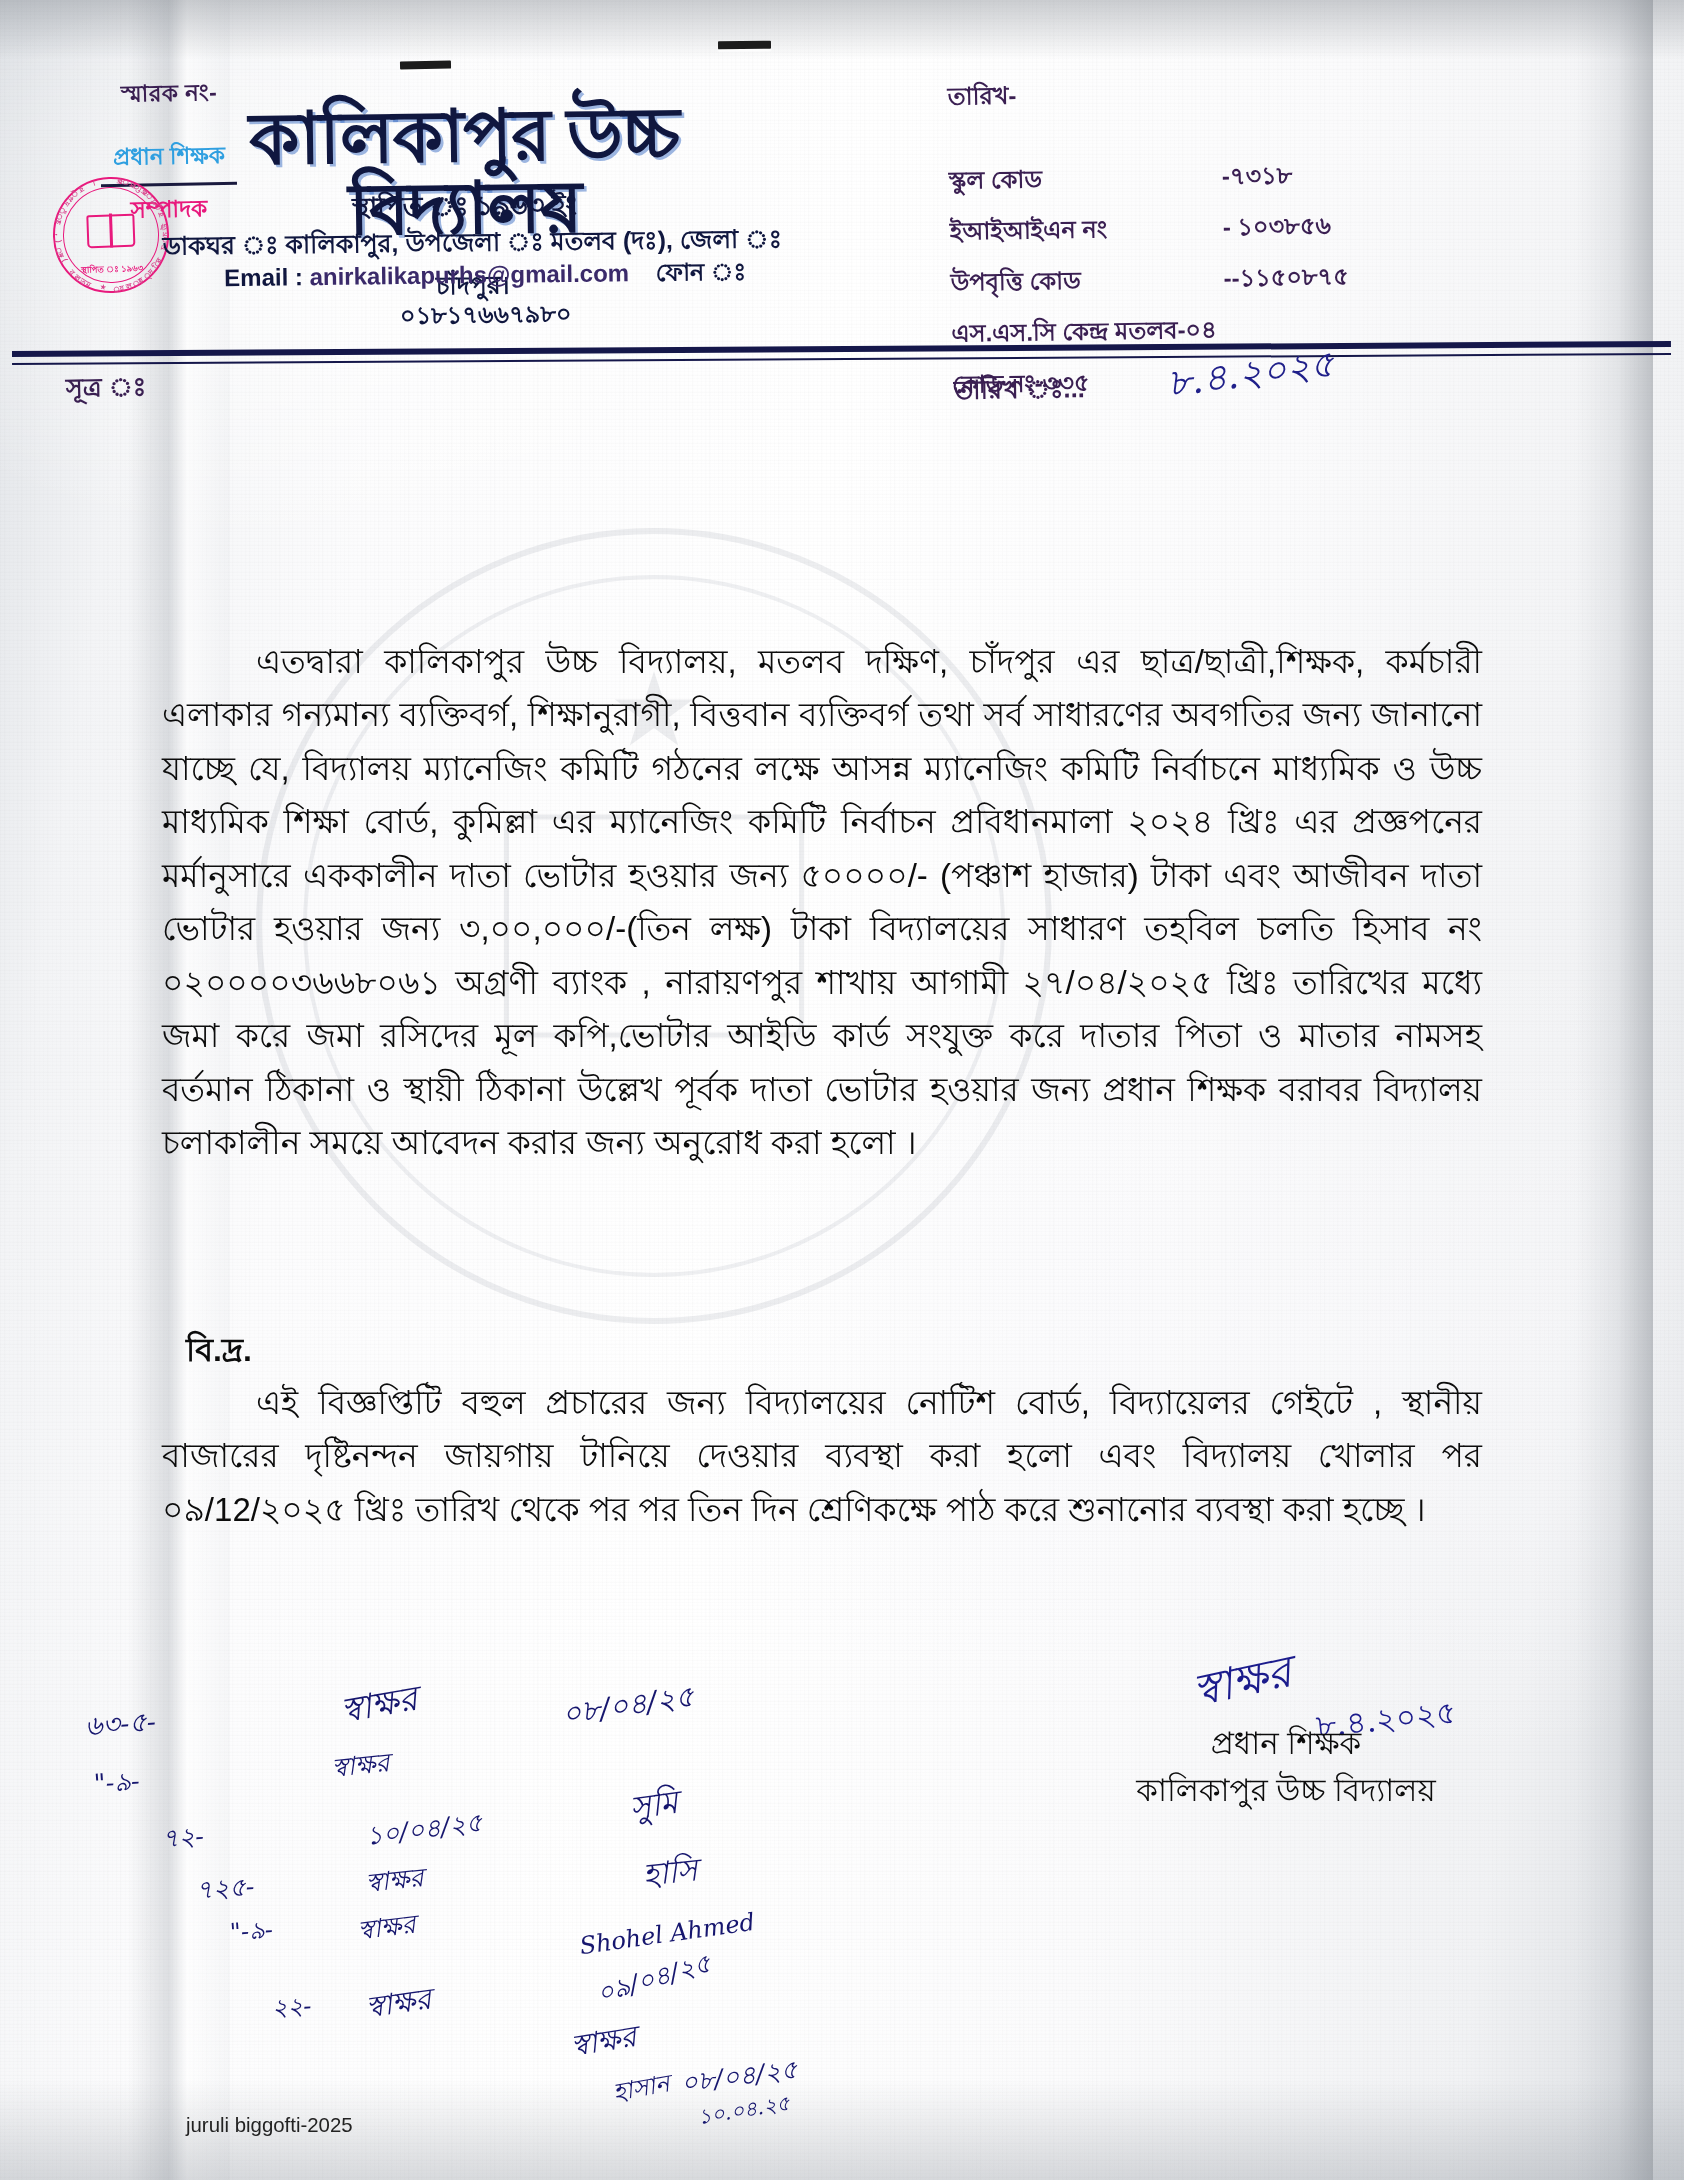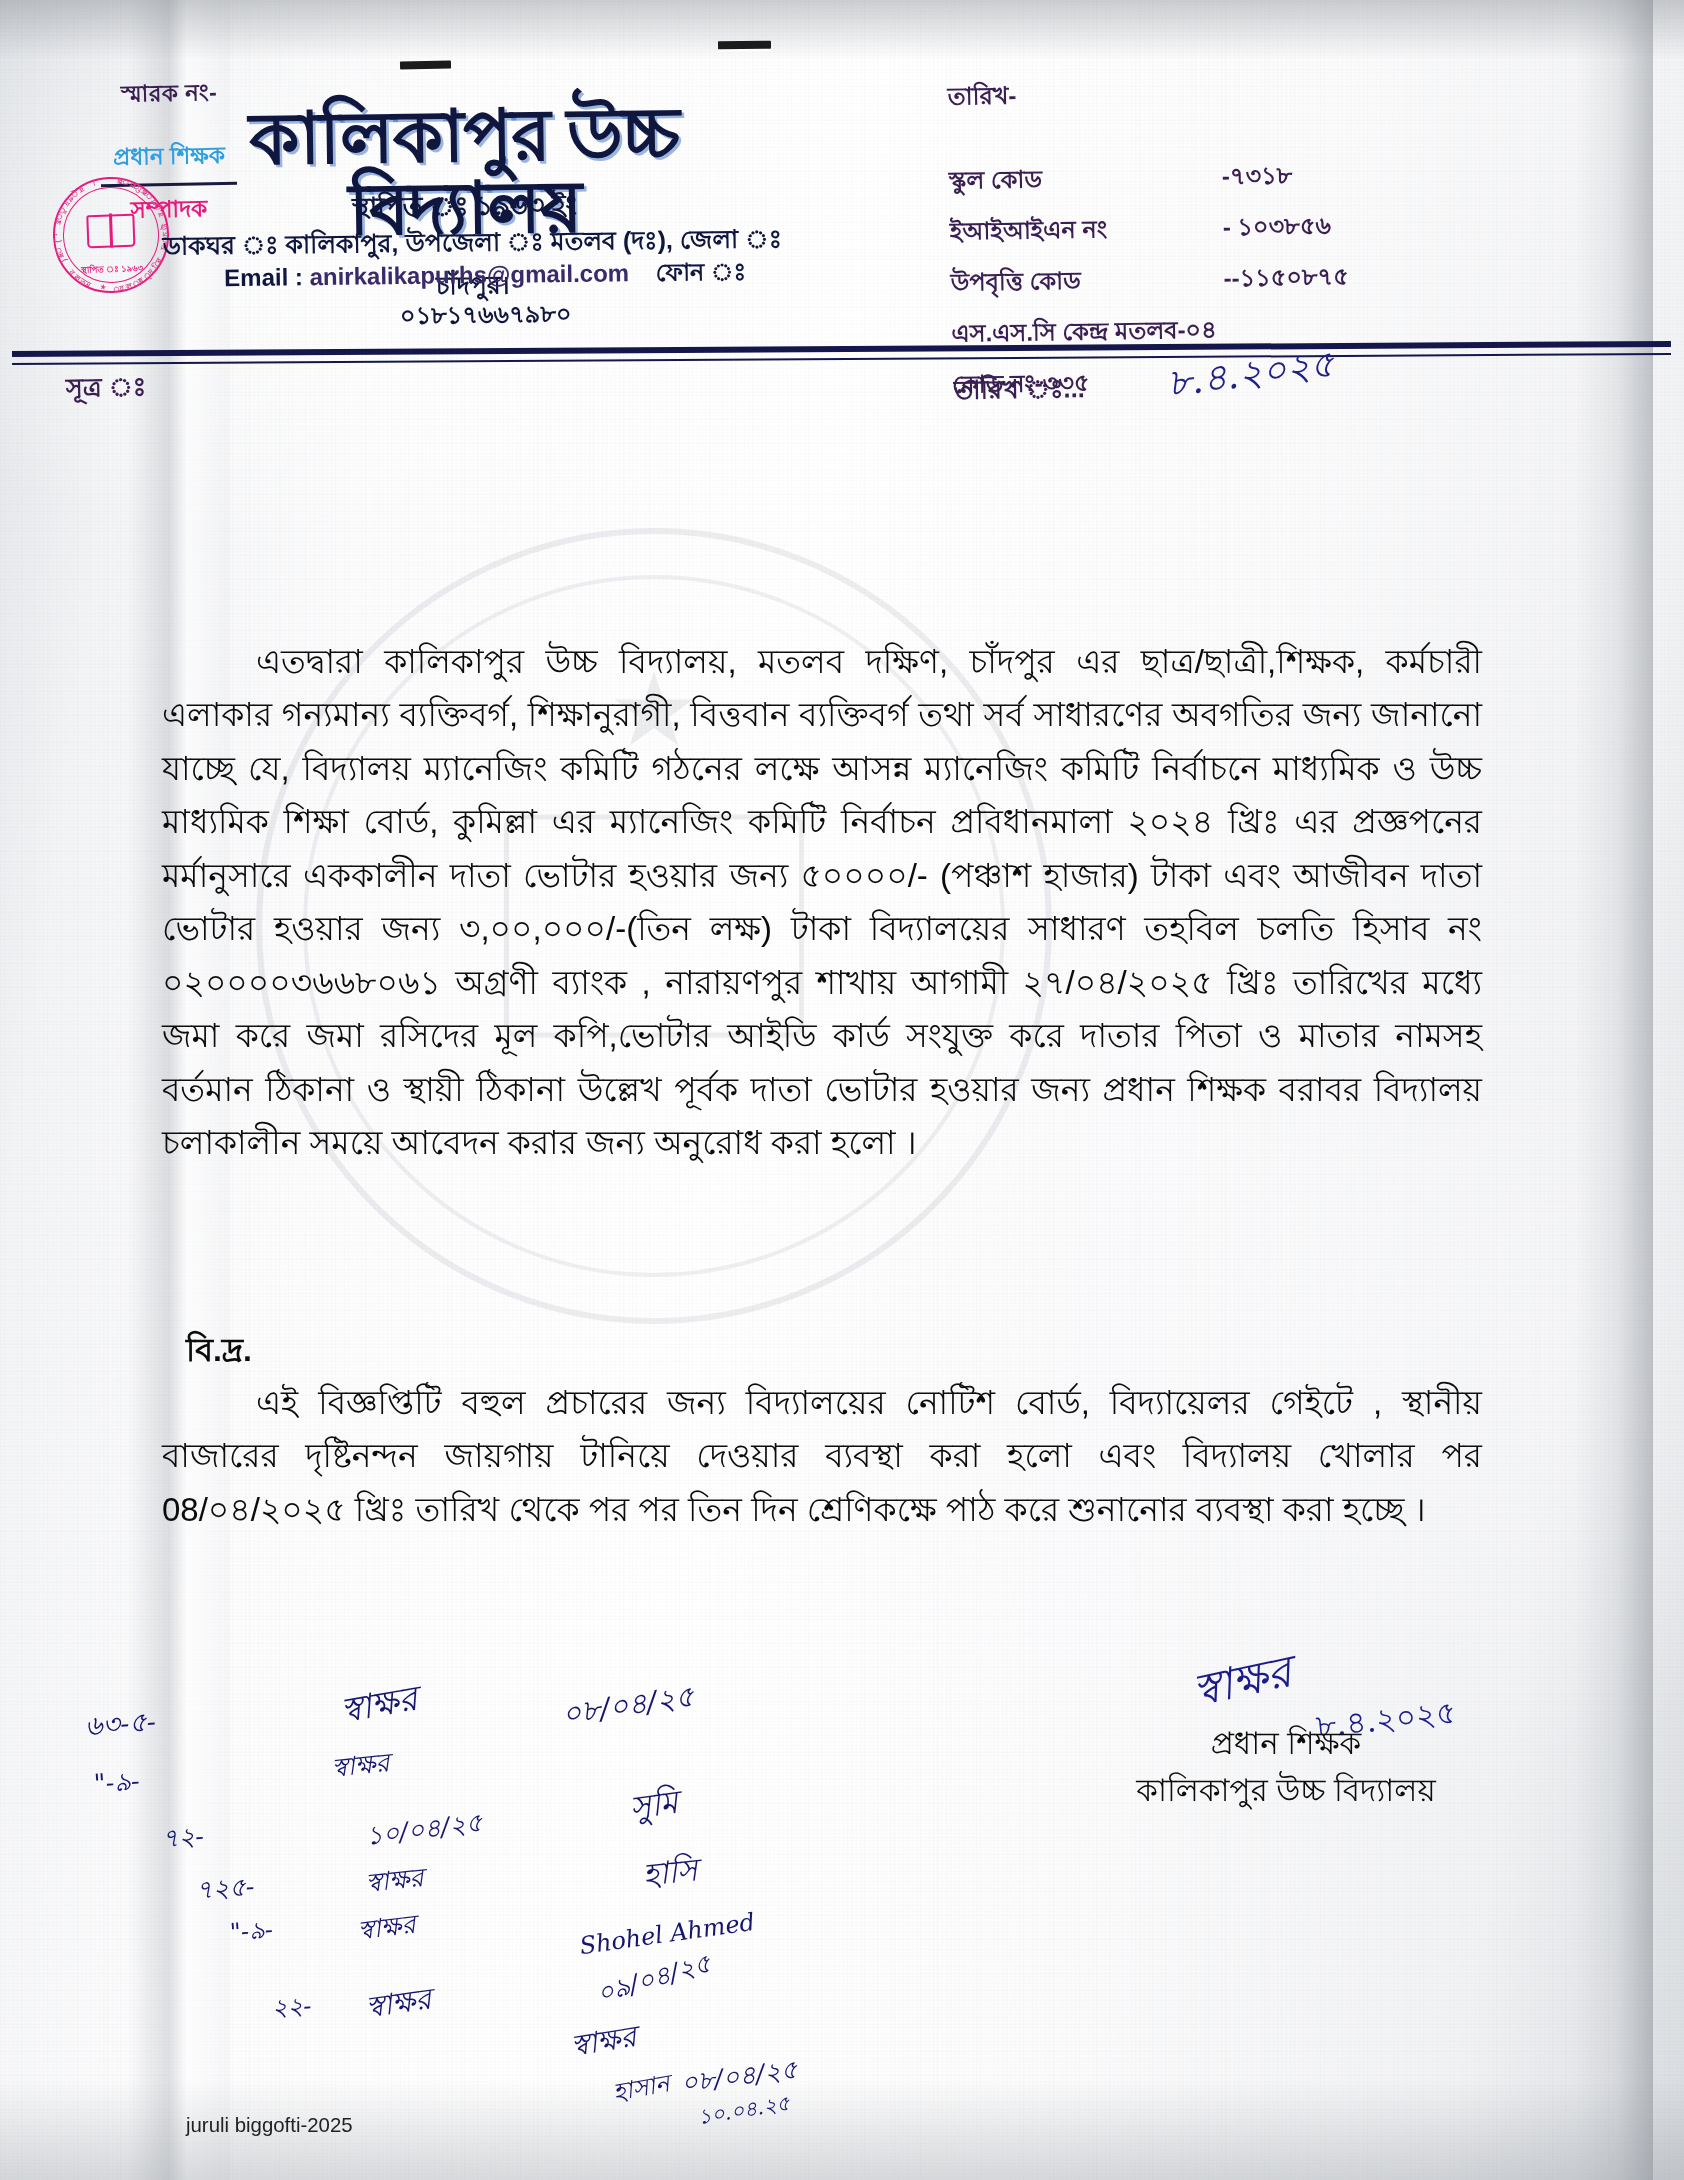--- a/index.html
+++ b/index.html
@@ -425,21 +425,21 @@
   </div>
 
 
   <div class="body-text">
     <p class="indent">এতদ্বারা কালিকাপুর উচ্চ বিদ্যালয়, মতলব দক্ষিণ, চাঁদপুর এর ছাত্র/ছাত্রী,শিক্ষক, কর্মচারী এলাকার গন্যমান্য ব্যক্তিবর্গ, শিক্ষানুরাগী, বিত্তবান ব্যক্তিবর্গ তথা সর্ব সাধারণের অবগতির জন্য জানানো যাচ্ছে যে, বিদ্যালয় ম্যানেজিং কমিটি গঠনের লক্ষে আসন্ন ম্যানেজিং কমিটি নির্বাচনে মাধ্যমিক ও উচ্চ মাধ্যমিক শিক্ষা বোর্ড, কুমিল্লা এর ম্যানেজিং কমিটি নির্বাচন প্রবিধানমালা ২০২৪ খ্রিঃ এর প্রজ্ঞপনের মর্মানুসারে এককালীন দাতা ভোটার হওয়ার জন্য ৫০০০০/- (পঞ্চাশ হাজার) টাকা এবং আজীবন দাতা ভোটার হওয়ার জন্য ৩,০০,০০০/-(তিন লক্ষ) টাকা বিদ্যালয়ের সাধারণ তহবিল চলতি হিসাব নং ০২০০০০৩৬৬৮০৬১ অগ্রণী ব্যাংক , নারায়ণপুর শাখায় আগামী ২৭/০৪/২০২৫ খ্রিঃ তারিখের মধ্যে জমা করে জমা রসিদের মূল কপি,ভোটার আইডি কার্ড সংযুক্ত করে দাতার পিতা ও মাতার নামসহ বর্তমান ঠিকানা ও স্থায়ী ঠিকানা উল্লেখ পূর্বক দাতা ভোটার হওয়ার জন্য প্রধান শিক্ষক বরাবর বিদ্যালয় চলাকালীন সময়ে আবেদন করার জন্য অনুরোধ করা হলো ।</p>
   </div>
 
   <div class="bidra">বি.দ্র.</div>
 
   <div class="body-text-2">
-    <p>এই বিজ্ঞপ্তিটি বহুল প্রচারের জন্য বিদ্যালয়ের নোটিশ বোর্ড, বিদ্যায়েলর গেইটে , স্থানীয় বাজারের দৃষ্টিনন্দন জায়গায় টানিয়ে দেওয়ার ব্যবস্থা করা হলো এবং বিদ্যালয় খোলার পর 08/০৪/২০২৫ খ্রিঃ তারিখ থেকে পর পর তিন দিন শ্রেণিকক্ষে পাঠ করে শুনানোর ব্যবস্থা করা হচ্ছে ।</p>
+    <p>এই বিজ্ঞপ্তিটি বহুল প্রচারের জন্য বিদ্যালয়ের নোটিশ বোর্ড, বিদ্যায়েলর গেইটে , স্থানীয় বাজারের দৃষ্টিনন্দন জায়গায় টানিয়ে দেওয়ার ব্যবস্থা করা হলো এবং বিদ্যালয় খোলার পর ০৯/12/২০২৫ খ্রিঃ তারিখ থেকে পর পর তিন দিন শ্রেণিকক্ষে পাঠ করে শুনানোর ব্যবস্থা করা হচ্ছে ।</p>
   </div>
 
   <div class="sig-scribble">স্বাক্ষর</div>
   <div class="sig-date">৮.৪.২০২৫</div>
 
   <div class="sig-block">
     <div>প্রধান শিক্ষক</div>
     <div>কালিকাপুর উচ্চ বিদ্যালয়</div>
   </div>
 

